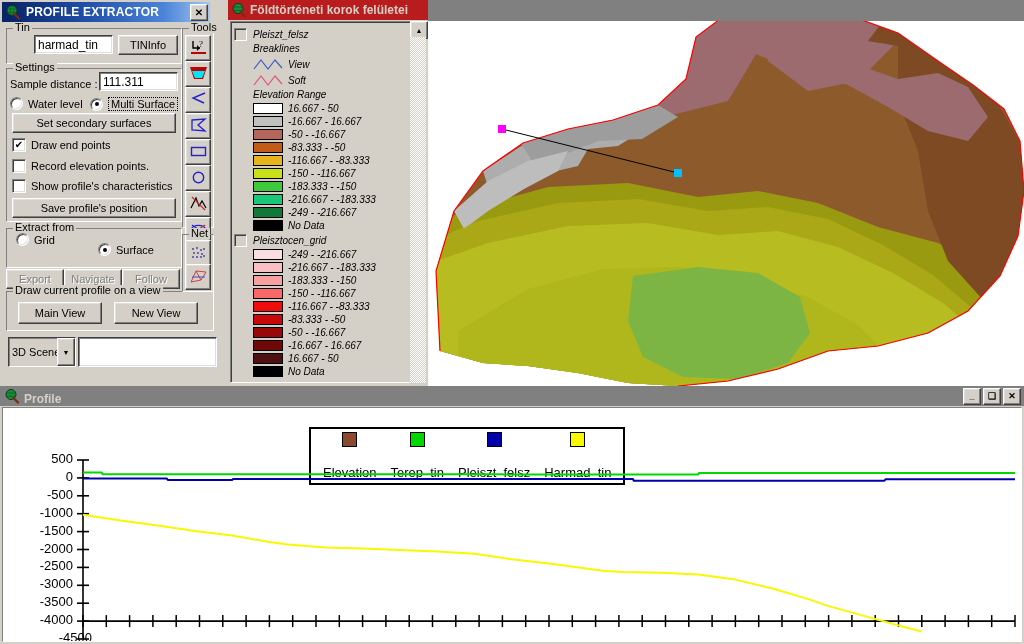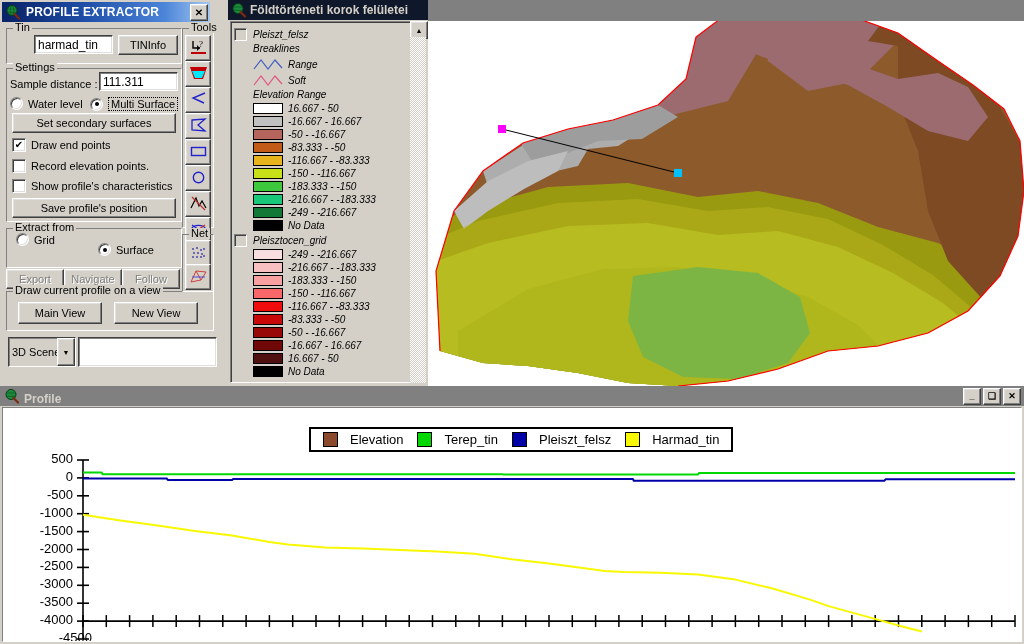--- a/index.html
+++ b/index.html
@@ -84,21 +84,21 @@
     border:1px solid;border-color:#404040 #fff #fff #404040;
     box-shadow:inset 1px 1px 0 #808080;background:#d4d0c8;}
   .combo .ctext{flex:1;display:flex;align-items:center;padding-left:3px;font-size:11px;overflow:hidden;white-space:nowrap;}
   .combo .carr{width:16px;background:#d4d0c8;
     border:1px solid;border-color:#fff #404040 #404040 #fff;
     box-shadow:inset -1px -1px 0 #808080, inset 1px 1px 0 #dfdfdf;
     display:flex;align-items:center;justify-content:center;font-size:7px;}
 
   
   #toc{position:absolute;left:228px;top:0;width:200px;height:386px;background:#d4d0c8;}
-  #toc .tbar{height:20px;display:flex;align-items:center;background:#0f172a;text-align:right;}
+  #toc .tbar{height:20px;display:flex;align-items:center;background:#b91c1c;text-align:right;}
   #toc .tbar .tt{color:#d4d0c8;font-weight:bold;font-size:12px;margin-left:22px;}
   #toc .body{position:absolute;left:2px;top:21px;right:2px;bottom:3px;background:#d4d0c8;
     border:1px solid;border-color:#808080 #fff #fff #808080;
     box-shadow:inset 1px 1px 0 #404040;overflow:hidden;}
   .legitem{display:flex;align-items:center;height:13px;font-size:10px;font-style:italic;}
   .sw{width:30px;height:11px;border:1px solid #000;flex:none;margin-left:22px;margin-right:5px;box-sizing:border-box;}
   .lbl{white-space:nowrap;}
   .lyrrow{display:flex;align-items:center;height:16px;margin-left:3px;gap:6px;}
   .lyrchk{width:11px;height:11px;background:#d4d0c8;border:1px solid;
       border-color:#808080 #fff #fff #808080;box-shadow:inset 1px 1px 0 #404040;flex:none;}
@@ -123,21 +123,21 @@
   #prof .tbar .tt{color:#d4d0c8;font-weight:bold;font-size:12px;margin-left:24px;}
   #prof .wbtns{position:absolute;right:3px;top:2px;display:flex;gap:2px;}
   #prof .wbtns div{width:16px;height:15px;background:#d4d0c8;
     border:1px solid;border-color:#fff #404040 #404040 #fff;
     box-shadow:inset -1px -1px 0 #808080, inset 1px 1px 0 #dfdfdf;
     display:flex;align-items:center;justify-content:center;font-size:9px;font-weight:bold;line-height:1;}
   #prof .plot{position:absolute;left:2px;top:21px;right:2px;bottom:2px;background:#fff;
       border:1px solid;border-color:#808080 #fff #fff #808080;overflow:hidden;}
   .chartlegend{position:absolute;left:306px;top:19px;background:#fff;border:2px solid #000;
       display:flex;align-items:center;gap:14px;padding:3px 12px;}
-  .clitem{display:flex;align-items:center;gap:12px;font-size:13px;}
+  .clitem{display:flex;align-items:center;gap:18px;font-size:13px;flex-direction:column;}
   .clsw{width:13px;height:13px;border:1px solid #000;flex:none;}
   .ytick{position:absolute;right:0;text-align:right;font-size:13px;
     font-family:"Liberation Sans",sans-serif;white-space:nowrap;}
 </style>
 </head>
 <body>
 
 <div class="root">
 
   <div id="pe" class="out">
@@ -318,21 +318,21 @@
       <div id="toc-list" style="padding-top:4px;">
           <div class="lyrrow">
             <span class="lyrchk"></span>
             <span class="lbl" style="font-style: italic; font-size: 10px;">Pleiszt_felsz</span>
           </div>
           <div class="hdr">Breaklines</div>
           <div class="brk">
             <svg width="30" height="14" style="margin-left:22px;margin-right:5px;flex:none">
               <path d="M1 12 L8 3 L15 12 L22 3 L29 11" fill="none" stroke="#4060c0" stroke-width="1.2"></path>
             </svg>
-            <span class="lbl" style="font-size:10px;font-style:italic">Range</span>
+            <span class="lbl" style="font-size:10px;font-style:italic">View</span>
           </div>
           <div class="brk">
             <svg width="30" height="14" style="margin-left:22px;margin-right:5px;flex:none">
               <path d="M1 12 L8 3 L15 12 L22 3 L29 11" fill="none" stroke="#e05580" stroke-width="1.2"></path>
             </svg>
             <span class="lbl" style="font-size:10px;font-style:italic">Soft</span>
           </div>
           <div class="hdr">Elevation Range</div>
           <div class="legitem">
             <span class="sw" style="background: rgb(255, 255, 255);"></span>

